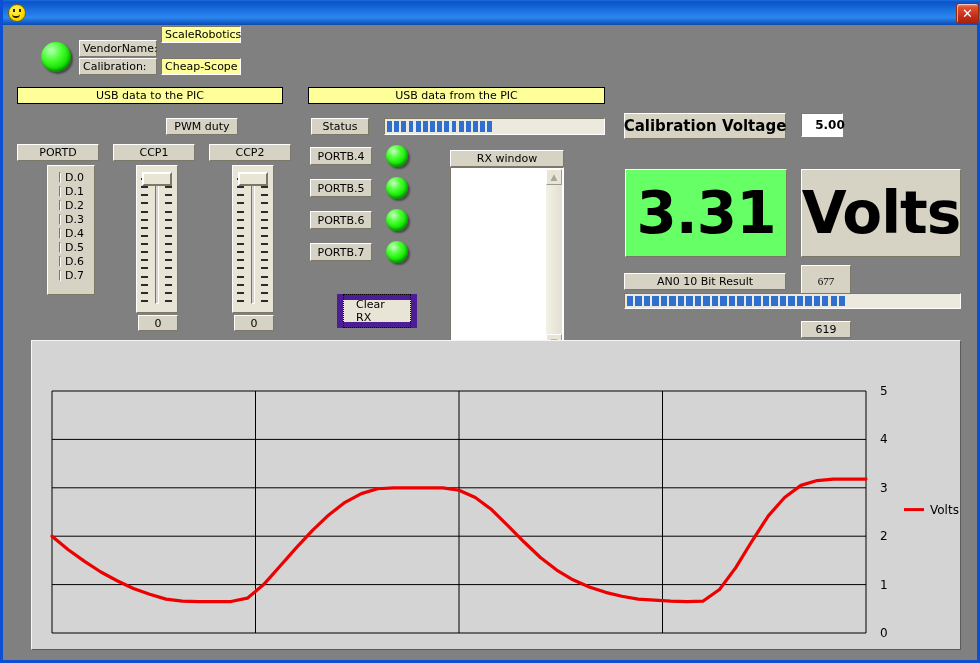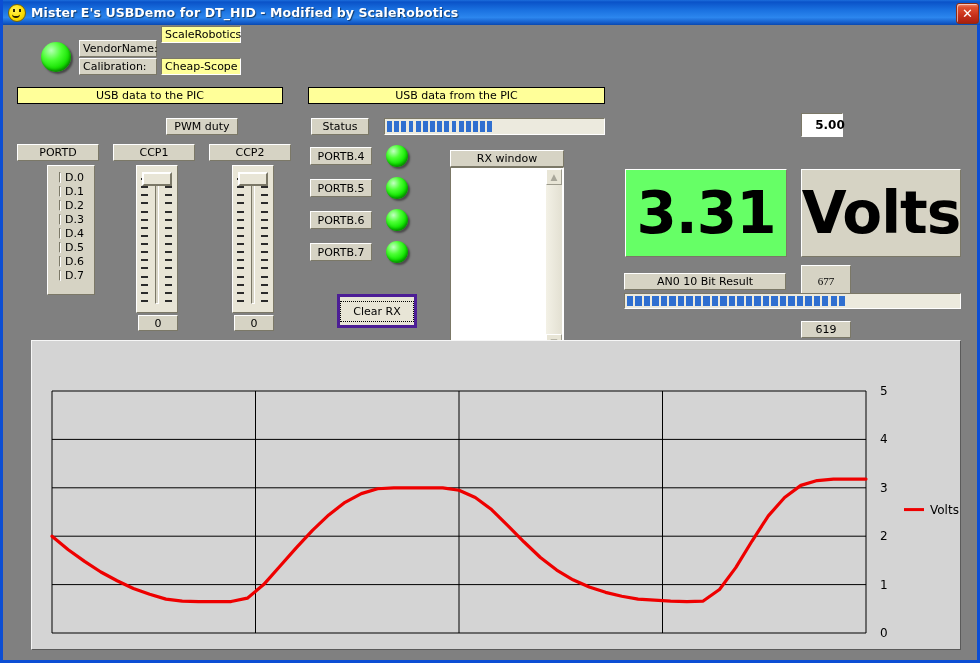--- a/index.html
+++ b/index.html
@@ -146,21 +146,21 @@
   .rxarrow{
     position:absolute;left:0;width:16px;height:16px;box-sizing:border-box;
     background:#e8e5d6;border:1px solid;
     border-color:#ffffff #9c9a8c #9c9a8c #ffffff;
     display:flex;align-items:center;justify-content:center;
     color:#a9a79a;font-size:9px;line-height:1;
   }
   
   .defbtn{
     position:absolute;box-sizing:border-box;background:#e8e5d6;
-    border:3px solid #4c1d95;
+    border:6px solid #4c1d95;
     display:flex;align-items:center;justify-content:center;
     font-size:11px;color:#000;cursor:pointer;
   }
   .defbtn span{
     display:block;padding:3px 12px;
     border:1px dotted #000;
   }
   
   .bigval{
     position:absolute;box-sizing:border-box;background:#66ff66;
@@ -183,21 +183,20 @@
 </style>
 </head>
 <body>
 
 <div class="window">
 
   <div class="titlebar">
     <div class="tb-icon">
       <div class="tb-mouth"></div>
     </div>
-    <div class="tb-title">Mister E's USBDemo for DT_HID - Modified by ScaleRobotics</div>
     <div class="tb-close">✕</div>
   </div>
 
   <div class="client">
 
     <div class="led-big" style="left:38px;top:17px;"></div>
 
     <div class="lbl" style="left:76px;top:15px;width:78px;height:17px;justify-content:flex-start;padding-left:3px;">VendorName:</div>
     <div class="field" style="left:158px;top:1px;width:80px;height:17px;">ScaleRobotics</div>
 
@@ -370,20 +369,21 @@
 
     <div class="lbl" style="left:447px;top:125px;width:114px;height:17px;">RX window</div>
     <div class="rxbox" style="left:447px;top:142px;width:114px;height:185px;">
       <div class="rxsb">
         <div class="rxarrow" style="top:0;">▲</div>
         <div class="rxarrow" style="bottom:0;">▼</div>
       </div>
     </div>
 
 
+    <div class="lbl calib" style="left:621px;top:88px;width:162px;height:26px;">Calibration Voltage</div>
     <div class="whitefield" style="left:798px;top:88px;width:42px;height:24px;justify-content:center;padding-left:16px;">5.00</div>
 
     <div class="bigval" style="left:622px;top:144px;width:162px;height:88px;">3.31</div>
     <div class="bigunit" style="left:798px;top:144px;width:160px;height:88px;">Volts</div>
 
     <div class="lbl" style="left:621px;top:222px;width:0;height:0;border:none;"></div>
 
     <div class="lbl" style="left:621px;top:248px;width:162px;height:17px;">AN0 10 Bit Result</div>
     <div class="lbl" style="left:798px;top:240px;width:50px;height:32px;font-family:Liberation Serif, serif;">677</div>
     <div class="segbar" id="an0-bar" style="left:621px;top:268px;width:337px;height:16px;">

